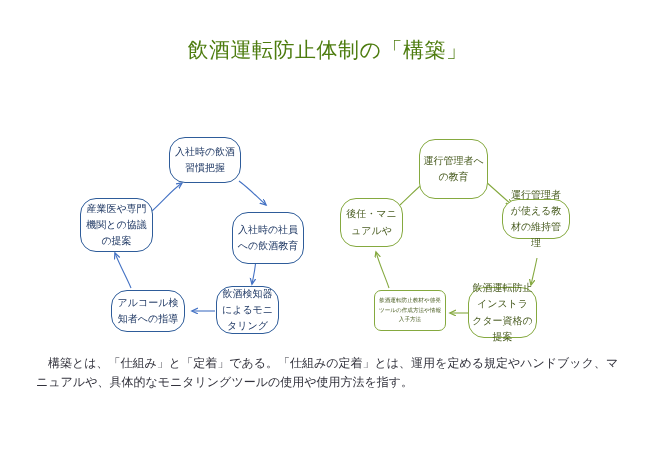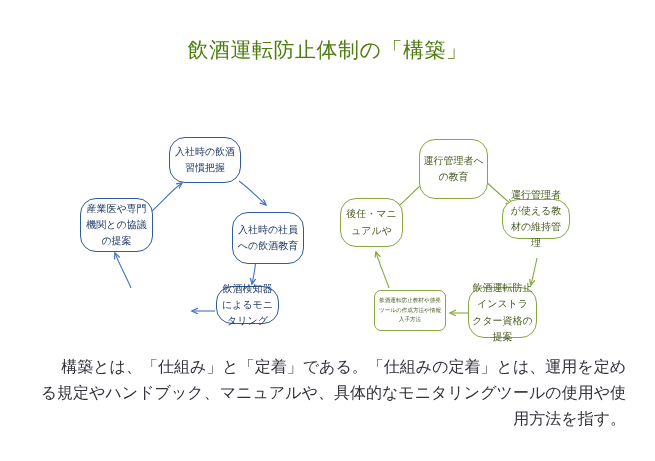--- a/index.html
+++ b/index.html
@@ -68,25 +68,24 @@
     font-size: 5.6px;
     line-height: 1.78;
     border-width: 1.3px;
     border-radius: 7px;
   }
   #paragraphs {
     position: absolute;
     left: 36px;
     top: 354px;
     width: 590px;
-    font-size: 16px;
+    font-size: 12px;
     line-height: 1.62;
     color: #32323c;
     font-family: "Liberation Serif", "DejaVu Serif", serif;
-    text-align: right;
   }
   #paragraphs p {
     margin: 0;
     text-indent: 1em;
     white-space: normal;
   }
 </style>
 </head>
 <body>
 
@@ -126,24 +125,27 @@
   </svg>
 
   <div class="node" style="left:169px; top:137px; width:72px; height:46px;">
     <span class="txt">入社時の飲酒習慣把握</span>
   </div>
 
   <div class="node" style="left:232px; top:203px; width:72px; height:52px;margin-top:9px;">
     <span class="txt">入社時の社員への飲酒教育</span>
   </div>
 
-  <div class="node" style="left:216px; top:286px; width:63px; height:38px;">
+  <div class="node" style="left:216px; top:286px; width:63px; height:48px;">
     <span class="txt">飲酒検知器によるモニタリング</span>
   </div>
 
+  <div class="node" style="left:111px; top:290px; width:74px; height:42px;">
+    <span class="txt">アルコール検知者への指導</span>
+  </div>
 
   <div class="node" style="left:80px; top:198px; width:73px; height:54px;">
     <span class="txt">産業医や専門機関との協議の提案</span>
   </div>
 
   <div class="node green" style="left:419px; top:139px; width:69px; height:60px;">
     <span class="txt">運行管理者への教育</span>
   </div>
 
   <div class="node green" style="left:502px; top:199px; width:68px; height:40px;">

